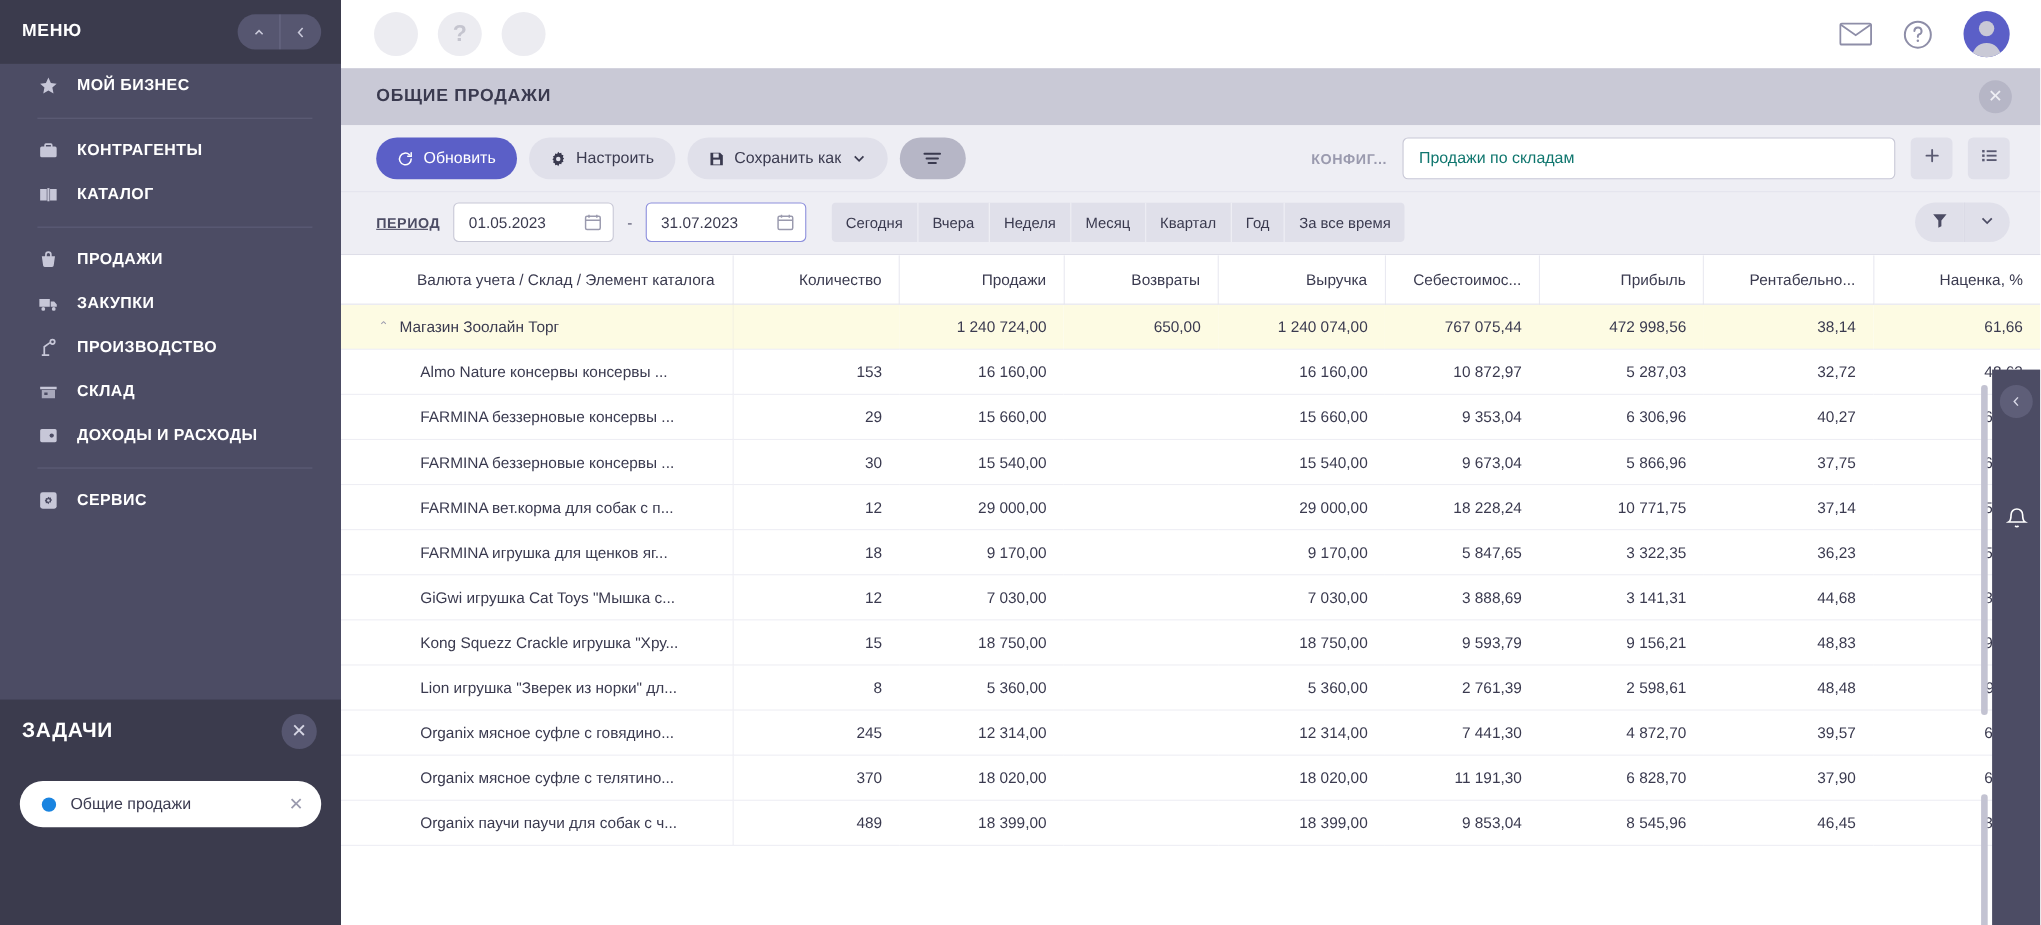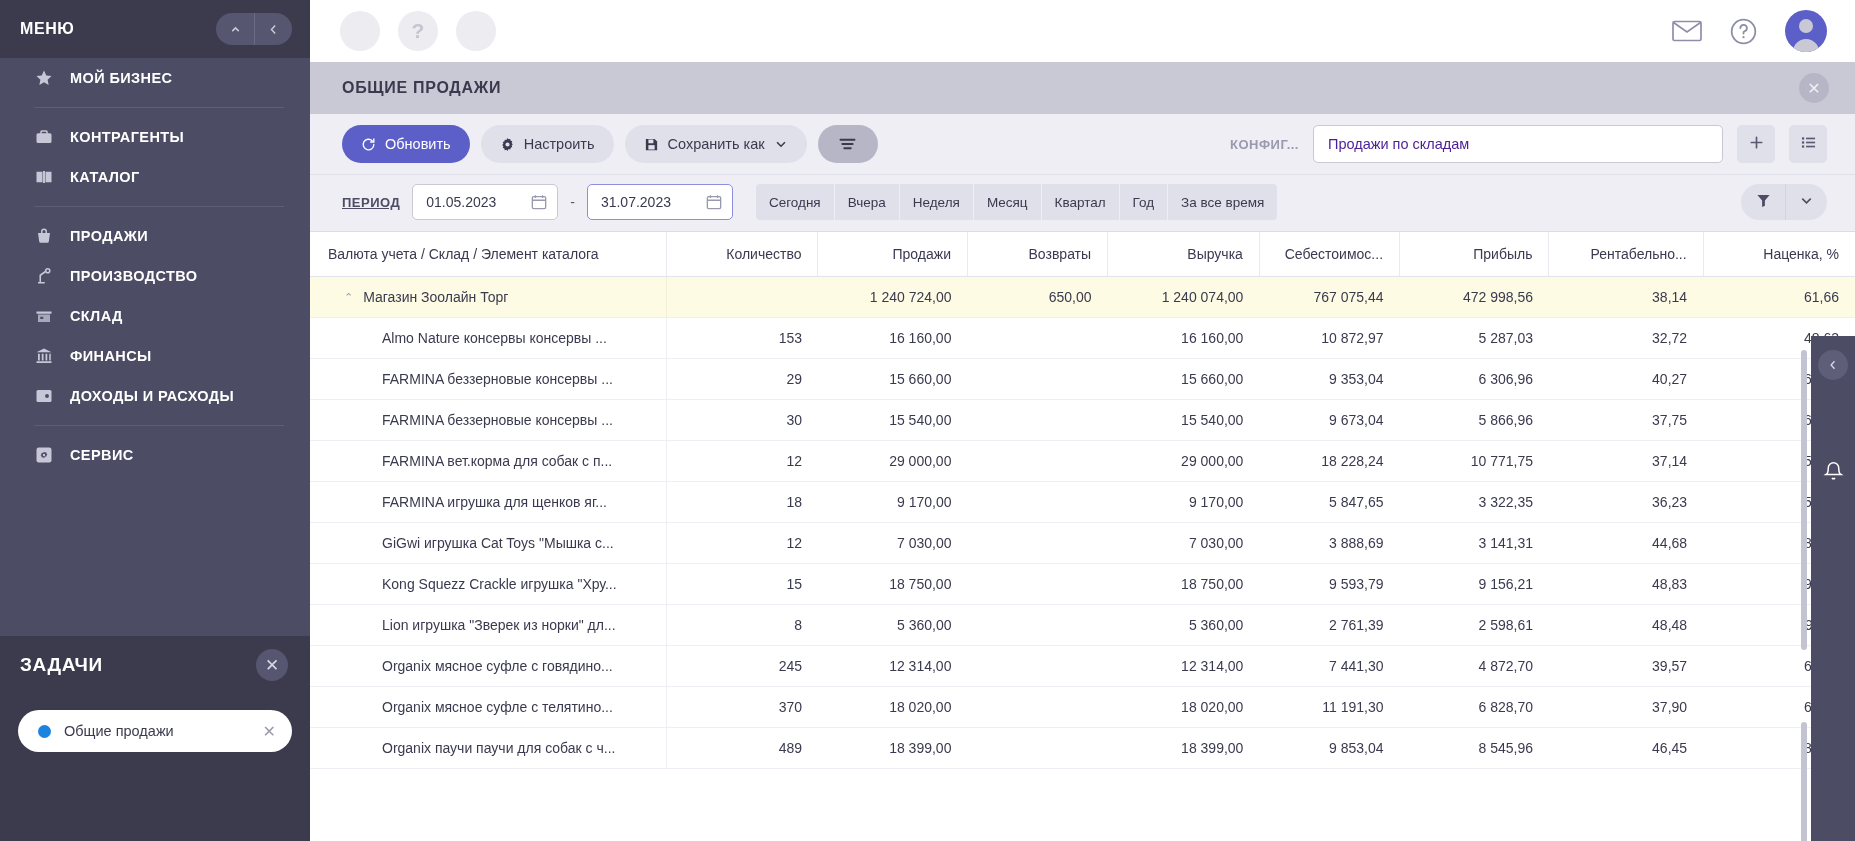--- a/index.html
+++ b/index.html
@@ -105,22 +105,22 @@
     padding: 0 19px; font-size: 14.5px; cursor:pointer;
     font-family: inherit; color:#3a3a4f; background:#e0e0ea;
   }
   .btn.primary { background:#5b5fc7; color:#fff; }
   .btn.icon-only { width: 60px; justify-content:center; padding:0; background:#b6b6c6; }
   .btn svg { display:block; }
 
   .cfg-wrap { display:flex; align-items:center; gap: 14px; }
   .cfg-label { font-size:13px; font-weight:700; color:#9a9aae; letter-spacing:.5px;}
   .cfg-input {
-    width: 410px; height: 38px; border-radius: 5px; border:1px solid #c8c8d6;
-    background:#fff; padding: 0 14px; font-size:14.5px; color:#4c1d95;
+    width: 448px; height: 38px; border-radius: 5px; border:1px solid #c8c8d6;
+    background:#fff; padding: 0 14px; font-size:14.5px; color:#0f766e;
     font-family: inherit; outline:none;
   }
   .cfg-btn {
     width: 38px; height:38px; border-radius:5px; background:#e0e0ea; border:none;
     display:flex;align-items:center;justify-content:center;color:#5a5a72;cursor:pointer;font-size:19px;
   }
 
   .periodbar {
     background:#eeeef4; padding: 9px 28px 11px 32px;
     display:flex; align-items:center; justify-content:space-between;
@@ -154,21 +154,21 @@
   }
 
   
   .table-wrap { flex:1; overflow:hidden; position:relative; background:#fff; }
   table.grid { width: 100%; border-collapse: collapse; table-layout: fixed; }
   table.grid th {
     font-size: 14px; font-weight: 400; color:#3a3a4f;
     padding: 14px 16px; border-bottom:1px solid #e3e3ec; border-right:1px solid #e9e9f1;
     text-align: right; background:#fff; white-space:nowrap; overflow:hidden; text-overflow:ellipsis;
   }
-  table.grid th.first { text-align:left; padding-left: 18px; }
+  table.grid th.first { text-align:right; padding-left: 18px; }
   table.grid th:last-child { border-right:none; }
   table.grid td {
     font-size: 14px; color:#3a3a4f; padding: 12px 16px;
     border-bottom: 1px solid #eeeef4; text-align: right; white-space:nowrap;
     overflow:hidden; text-overflow:ellipsis;
   }
   table.grid td.name { text-align:left; border-right:1px solid #eeeef4; }
   tr.group td { background:#fdfbe3; font-size:14px; }
   tr.group td.name { border-right:1px solid #f2efd4; }
   .group-inner { display:flex; align-items:center; gap:10px; padding-left: 18px; }
@@ -252,20 +252,30 @@
 
       <div class="nav-item">
         <span class="nav-icon">
           <svg width="18" height="18" viewBox="0 0 24 24" fill="currentColor">
               <path d="M8 8V6a4 4 0 0 1 8 0v2h4l-1.6 11.2A2 2 0 0 1 16.4 21H7.6a2 2 0 0 1-2-1.8L4 8zm2 0h4V6a2 2 0 1 0-4 0z"></path>
             </svg>
         </span>
         <span class="nav-label">ПРОДАЖИ</span>
       </div>
 
+      <div class="nav-item">
+        <span class="nav-icon">
+          <svg width="19" height="19" viewBox="0 0 24 24" fill="currentColor">
+              <path d="M1 6h12v9H1zm13 3h4l3 3.5V15h-7z"></path>
+              <circle cx="5.5" cy="17.5" r="2.2"></circle>
+              <circle cx="17.5" cy="17.5" r="2.2"></circle>
+            </svg>
+        </span>
+        <span class="nav-label">ЗАКУПКИ</span>
+      </div>
 
       <div class="nav-item">
         <span class="nav-icon">
           <svg width="18" height="18" viewBox="0 0 24 24" fill="none" stroke="currentColor" stroke-width="2.1">
               <path d="M4 21h9M7 21V11l7-5"></path>
               <circle cx="17" cy="5" r="2.7"></circle>
             </svg>
         </span>
         <span class="nav-label">ПРОИЗВОДСТВО</span>
       </div>
@@ -274,30 +284,20 @@
         <span class="nav-icon">
           <svg width="18" height="18" viewBox="0 0 24 24" fill="currentColor">
               <path d="M2 6h20v3H2z"></path>
               <path d="M4 10h16v10H4z" opacity=".75"></path>
               <path d="M7 13h4v3H7z" fill="#4c4c64"></path>
             </svg>
         </span>
         <span class="nav-label">СКЛАД</span>
       </div>
 
-      <div class="nav-item">
-        <span class="nav-icon">
-          <svg width="18" height="18" viewBox="0 0 24 24" fill="currentColor">
-              <path d="M12 2l10 5H2z"></path>
-              <path d="M4 9h2.4v9H4zm5 0h2.4v9H9zm5 0h2.4v9H14zm5 0h2v9h-2z"></path>
-              <path d="M2 19h20v2.3H2z"></path>
-            </svg>
-        </span>
-        <span class="nav-label">ФИНАНСЫ</span>
-      </div>
 
       <div class="nav-item">
         <span class="nav-icon">
           <svg width="18" height="18" viewBox="0 0 24 24" fill="currentColor">
               <rect x="2" y="4" width="20" height="16" rx="2"></rect>
               <circle cx="16" cy="12" r="2.6" fill="#4c4c64"></circle>
             </svg>
         </span>
         <span class="nav-label">ДОХОДЫ И РАСХОДЫ</span>
       </div>

